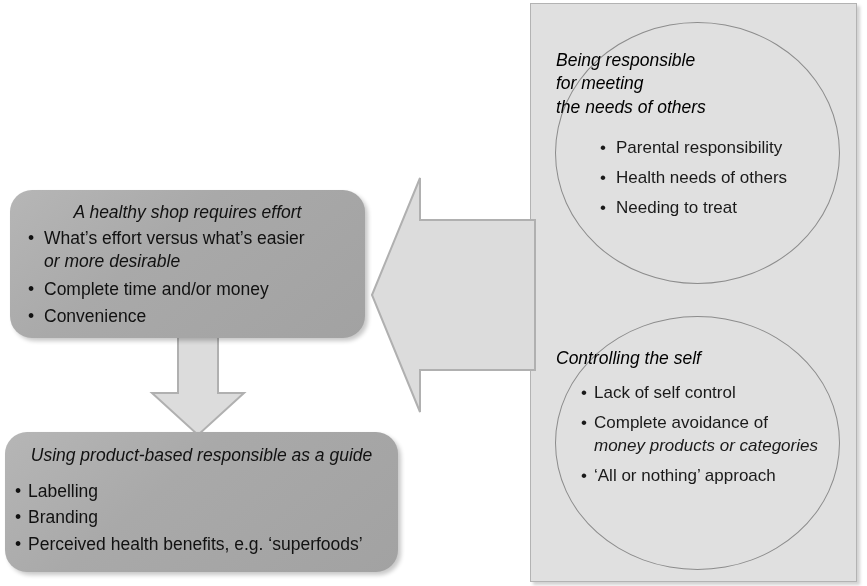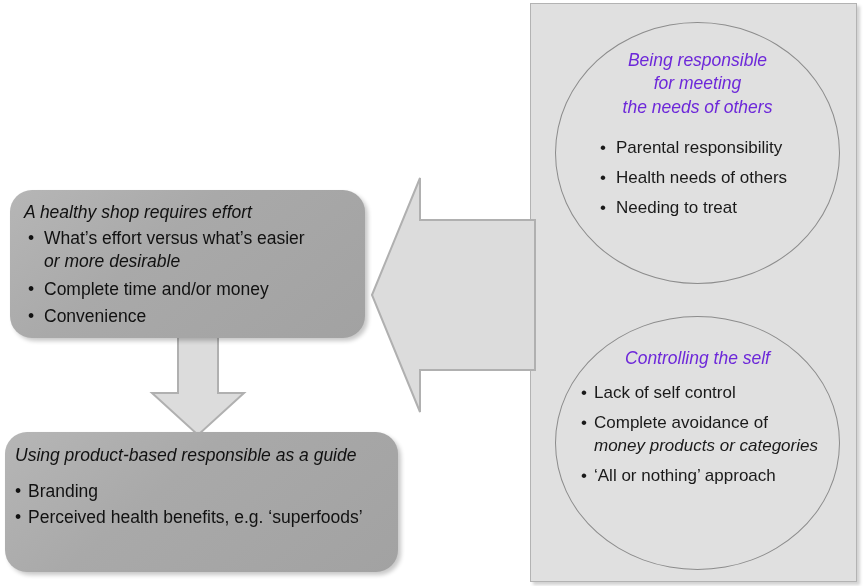--- a/index.html
+++ b/index.html
@@ -59,22 +59,22 @@
     width: 100%;
     color: #1a1a1a;
   }
   #ellipse-top .ellipse-content { padding-top: 26px; }
   #ellipse-bottom .ellipse-content { padding-top: 30px; }
 
   .circle-title {
     font-style: italic;
     font-size: 17.5px;
     line-height: 1.33;
-    text-align: center;
-    color: #6d28d9;
+    text-align: left;
+    color: #000000;
     white-space: pre-line;
   }
 
   .circle-list {
     list-style: none;
     margin: 0;
     padding: 0;
     font-size: 17px;
     line-height: 1.35;
   }
@@ -121,21 +121,21 @@
     left: 5px;
     top: 432px;
     width: 393px;
     height: 140px;
     padding: 13px 10px 0 10px;
   }
 
   .box-title {
     font-style: italic;
     font-size: 17.5px;
-    text-align: left;
+    text-align: center;
     color: #111111;
     margin-bottom: 4px;
   }
   #box-inference .box-title { margin-bottom: 14px; }
 
   .box-list {
     list-style: none;
     margin: 0;
     padding: 0;
     font-size: 17.5px;
@@ -241,20 +241,23 @@
       <li>
         <span>Convenience</span>
       </li>
     </ul>
   </div>
 
   <div class="rbox" id="box-inference">
     <div class="box-title">Using product-based responsible as a guide</div>
     <ul class="box-list">
       <li>
+        <span>Labelling</span>
+      </li>
+      <li>
         <span>Branding</span>
       </li>
       <li>
         <span>Perceived health benefits, e.g. ‘superfoods’</span>
       </li>
     </ul>
   </div>
 
 </div>
 

